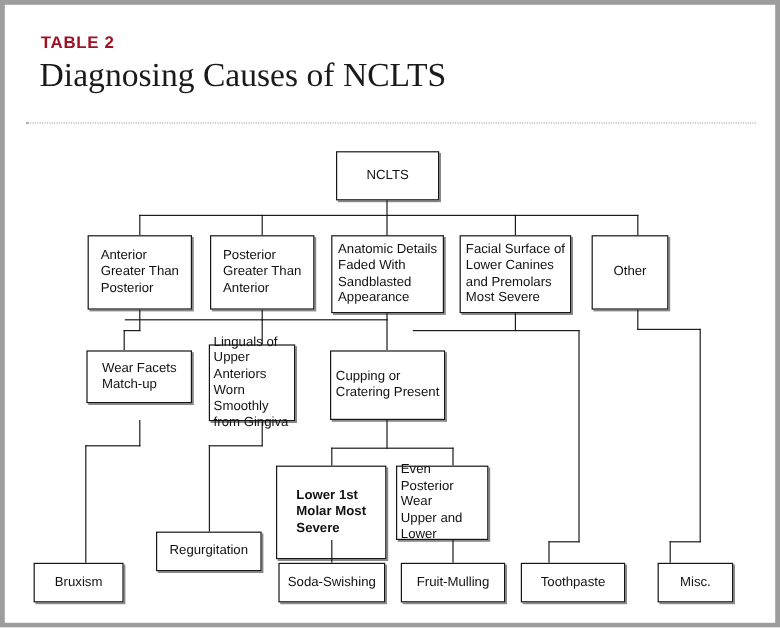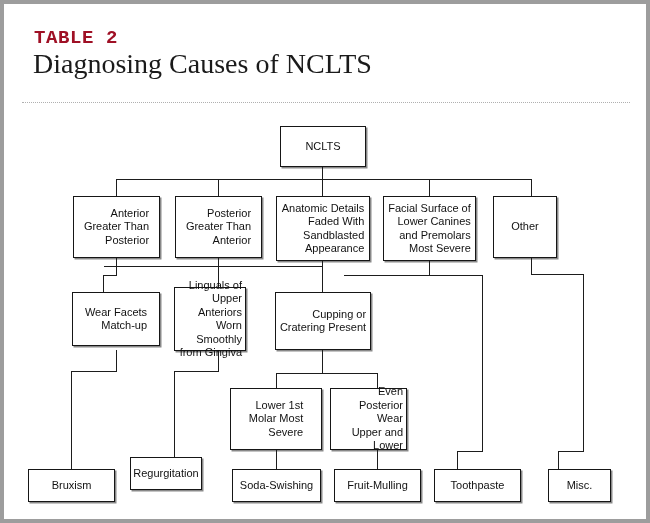--- a/index.html
+++ b/index.html
@@ -11,22 +11,22 @@
     box-sizing:border-box;
     background:#ffffff;
     border:4px solid #9d9d9d;
     overflow:hidden;
   }
 
   
   #header{position:absolute;left:0;top:0;width:642px;height:92px;}
   #table-label{
     position:absolute;left:30px;top:23px;
-    font-family:Liberation Mono, monospace;
-    font-weight:bold;font-size:19px;letter-spacing:.6px;
+    font-family:Liberation Sans, sans-serif;
+    font-weight:bold;font-size:14px;letter-spacing:.6px;
     color:#9f1025;
     text-align:right;
   }
   #page-title{
     position:absolute;left:29px;top:44px;
     font-family:"Liberation Serif",serif;
     font-size:28px;color:#1a1a1a;white-space:nowrap;
   }
   #title-rule{
     position:absolute;left:18px;top:98px;width:608px;height:0;
@@ -34,21 +34,21 @@
   }
 
   
   #diagram{position:absolute;left:0;top:0;width:642px;height:515px;}
 
   .node{
     position:absolute;box-sizing:border-box;
     border:1.3px solid #161616;
     background:#ffffff;
     display:flex;align-items:center;justify-content:center;
-    text-align:right;
+    text-align:left;
     font-family:"Liberation Sans",sans-serif;
     font-size:11px;line-height:13.5px;color:#111111;
     box-shadow:1.5px 1.5px 0 rgba(40,40,40,.55);
     padding:2px 3px;
   }
   .node .lbl{display:block;white-space:pre-line;}
 
   .conn{position:absolute;background:#1d1d1d;}
   .conn.v{width:1.4px;}
   .conn.h{height:1.4px;}
@@ -123,21 +123,21 @@
     <div class="conn v" style="left:478px;top:271px;height:177px;"></div>
     <div class="conn h" style="left:453px;top:447px;width:26px;"></div>
     <div class="conn v" style="left:453px;top:447px;height:18px;"></div>
 
     <div class="conn v" style="left:527px;top:254px;height:17px;"></div>
     <div class="conn h" style="left:527px;top:270px;width:53px;"></div>
     <div class="conn v" style="left:579px;top:270px;height:178px;"></div>
     <div class="conn h" style="left:554px;top:447px;width:26px;"></div>
     <div class="conn v" style="left:554px;top:447px;height:18px;"></div>
 
-    <div class="node" style="left:68px;top:288px;width:88px;height:54px;">
+    <div class="node" style="left:68px;top:288px;width:88px;height:44px;">
       <span class="lbl">Wear Facets
 Match-up</span>
     </div>
     <div class="node" style="left:170px;top:283px;width:72px;height:64px;">
       <span class="lbl">Linguals of
 Upper Anteriors
 Worn Smoothly
 from Gingiva</span>
     </div>
     <div class="node" style="left:271px;top:288px;width:96px;height:58px;">
@@ -151,38 +151,38 @@
 
     <div class="conn v" style="left:214px;top:347px;height:21px;"></div>
     <div class="conn h" style="left:170px;top:367px;width:45px;"></div>
     <div class="conn v" style="left:170px;top:367px;height:98px;"></div>
 
     <div class="conn v" style="left:318px;top:346px;height:24px;"></div>
     <div class="conn h" style="left:272px;top:369px;width:102px;"></div>
     <div class="conn v" style="left:272px;top:369px;height:15px;"></div>
     <div class="conn v" style="left:373px;top:369px;height:15px;"></div>
 
-    <div class="node" style="left:226px;top:384px;width:92px;height:62px;">
+    <div class="node" style="left:226px;top:384px;width:92px;height:78px;font-weight:bold;">
       <span class="lbl">Lower 1st
 Molar Most
 Severe</span>
     </div>
     <div class="node" style="left:326px;top:384px;width:77px;height:62px;">
       <span class="lbl">Even Posterior
 Wear
 Upper and Lower</span>
     </div>
 
     <div class="conn v" style="left:272px;top:446px;height:19px;"></div>
     <div class="conn v" style="left:373px;top:446px;height:19px;"></div>
 
-    <div class="node" style="left:24px;top:465px;width:87px;height:33px;">
+    <div class="node" style="left:24px;top:465px;width:75px;height:33px;">
       <span class="lbl">Bruxism</span>
     </div>
-    <div class="node" style="left:126px;top:453px;width:72px;height:33px;">
+    <div class="node" style="left:126px;top:439px;width:88px;height:33px;">
       <span class="lbl">Regurgitation</span>
     </div>
     <div class="node" style="left:228px;top:465px;width:89px;height:33px;">
       <span class="lbl">Soda-Swishing</span>
     </div>
     <div class="node" style="left:330px;top:465px;width:87px;height:33px;">
       <span class="lbl">Fruit-Mulling</span>
     </div>
     <div class="node" style="left:430px;top:465px;width:87px;height:33px;">
       <span class="lbl">Toothpaste</span>

